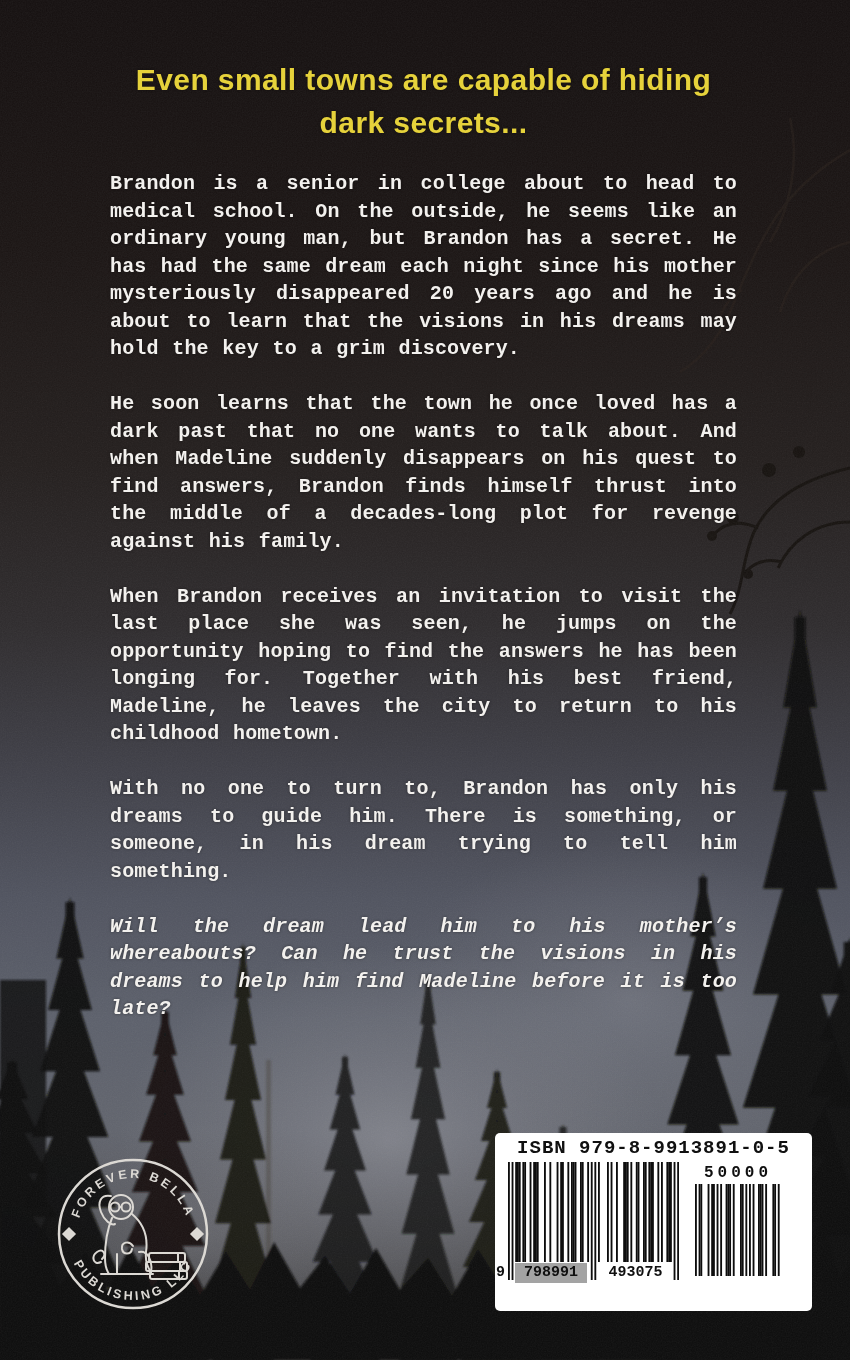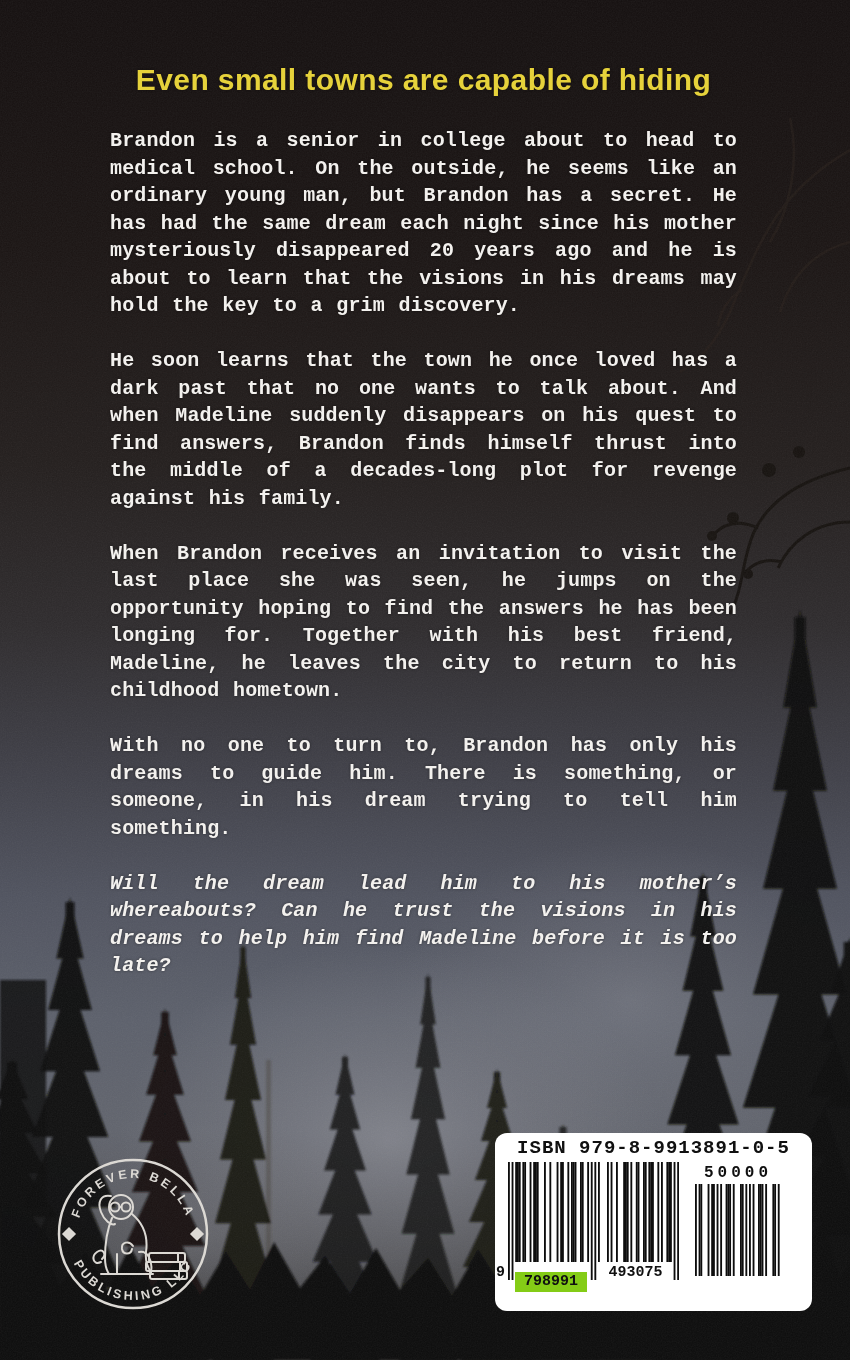--- a/index.html
+++ b/index.html
@@ -11,30 +11,30 @@
             letter-spacing:.4px;color:#e6d23b;text-shadow:0 0 3px rgba(0,0,0,.4);}
   .body-copy{margin-top:26px;font-family:Liberation Mono, monospace;}
   .body-copy p{margin:0 0 27.5px;font-size:20px;line-height:27.5px;text-align:justify;
                color:#f3f1ee;font-weight:700;letter-spacing:.15px;word-spacing:1.5px;
                text-shadow:0 0 3px rgba(0,0,0,.45);}
   .tagline{font-style:italic;}
   
   .logo{position:absolute;left:49px;top:1150px;z-index:4;}
   
   .barcode-box{position:absolute;left:495px;top:1133px;width:317px;height:178px;z-index:4;
-               background:#ffffff;border-radius:12px;color:#101010;
+               background:#ffffff;border-radius:5px;color:#101010;
                font-family:"Liberation Mono",monospace;}
   .isbn-text{text-align:center;font-size:19px;font-weight:700;letter-spacing:1px;
              padding-top:4px;white-space:nowrap;}
   .bars-area{display:flex;gap:16px;padding:3px 10px 0 13px;}
   .ean13-wrap{position:relative;width:171px;height:124px;}
   .ean13-wrap svg{position:absolute;left:0;top:0;}
   .bd{position:absolute;top:101px;height:20px;font-size:15px;font-weight:700;line-height:20px;}
   .bd0{left:-12px;}
-  .bd1{left:7px;width:72px;text-align:center;background:#84cc16;margin-top:9px;}
+  .bd1{left:7px;width:72px;text-align:center;background:#a3a3a3;}
   .bd2{left:92px;width:71px;text-align:center;background:#fff;}
   .ean5-wrap{width:86px;padding-top:2px;}
   .price-code{text-align:center;font-size:16px;font-weight:700;letter-spacing:4px;height:20px;}
   svg rect.bar{fill:#0d0d0d;}
 </style>
 </head>
 <body>
 
 <div class="page">
 
@@ -119,21 +119,21 @@
         L152,1288 L178,1258 L200,1296 L226,1252 L250,1290 L274,1242 L300,1288 L325,1256 L350,1294
         L376,1248 L400,1290 L428,1258 L452,1296 L478,1250 L505,1292 L530,1246 L558,1290 L586,1254
         L612,1296 L640,1248 L668,1292 L695,1244 L722,1290 L750,1252 L778,1296 L806,1250 L832,1292
         L850,1262 L850,1360 Z"></path>
     </g>
 
     <rect width="850" height="1360" filter="url(#grain)" opacity="0.07"></rect>
   </svg>
 
   <div class="content">
-    <h1 class="headline"><span>Even small towns are capable of hiding</span><br></h1>
+    <h1 class="headline"><span>Even small towns are capable of hiding</span><br><span>dark secrets...</span></h1>
     <div class="body-copy">
       <p>Brandon is a senior in college about to head to medical school. On the outside, he seems like an ordinary young man, but Brandon has a secret. He has had the same dream each night since his mother mysteriously disappeared 20 years ago and he is about to learn that the visions in his dreams may hold the key to a grim discovery.</p>
       <p>He soon learns that the town he once loved has a dark past that no one wants to talk about. And when Madeline suddenly disappears on his quest to find answers, Brandon finds himself thrust into the middle of a decades-long plot for revenge against his family.</p>
       <p>When Brandon receives an invitation to visit the last place she was seen, he jumps on the opportunity hoping to find the answers he has been longing for. Together with his best friend, Madeline, he leaves the city to return to his childhood hometown.</p>
       <p>With no one to turn to, Brandon has only his dreams to guide him. There is something, or someone, in his dream trying to tell him something.</p>
       <p class="tagline">Will the dream lead him to his mother’s whereabouts? Can he trust the visions in his dreams to help him find Madeline before it is too late?</p>
     </div>
   </div>
 
   <svg class="logo" width="168" height="170" viewBox="0 0 168 170">

